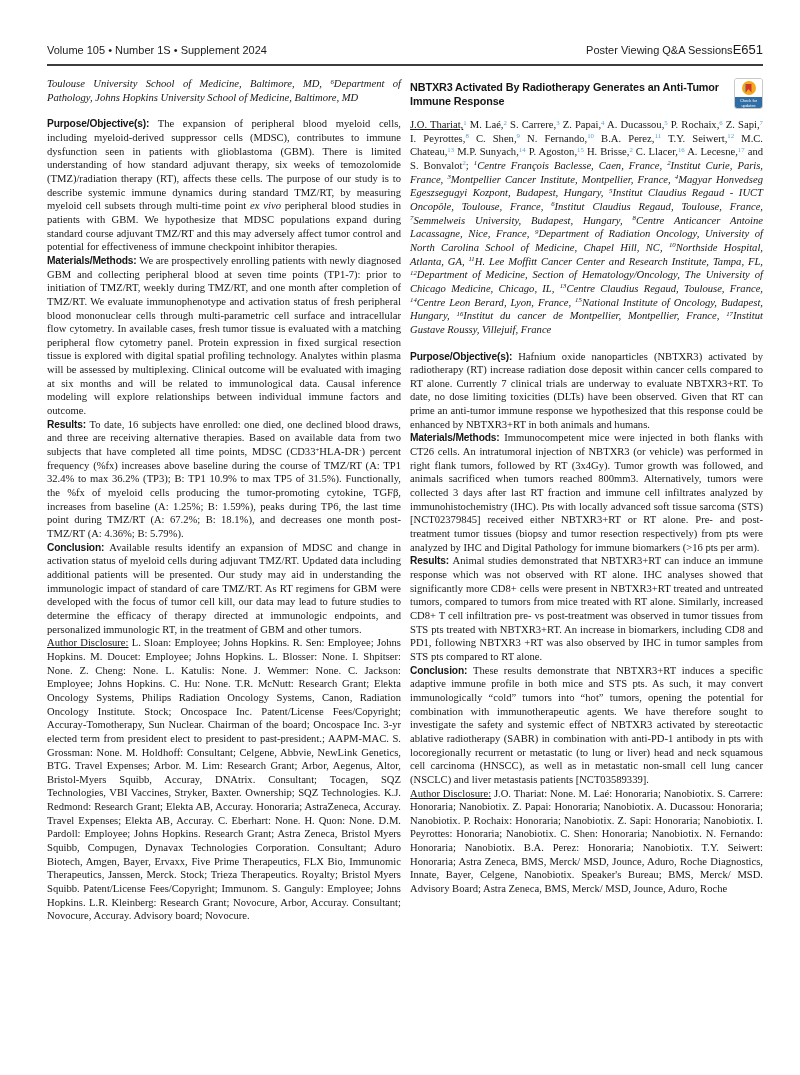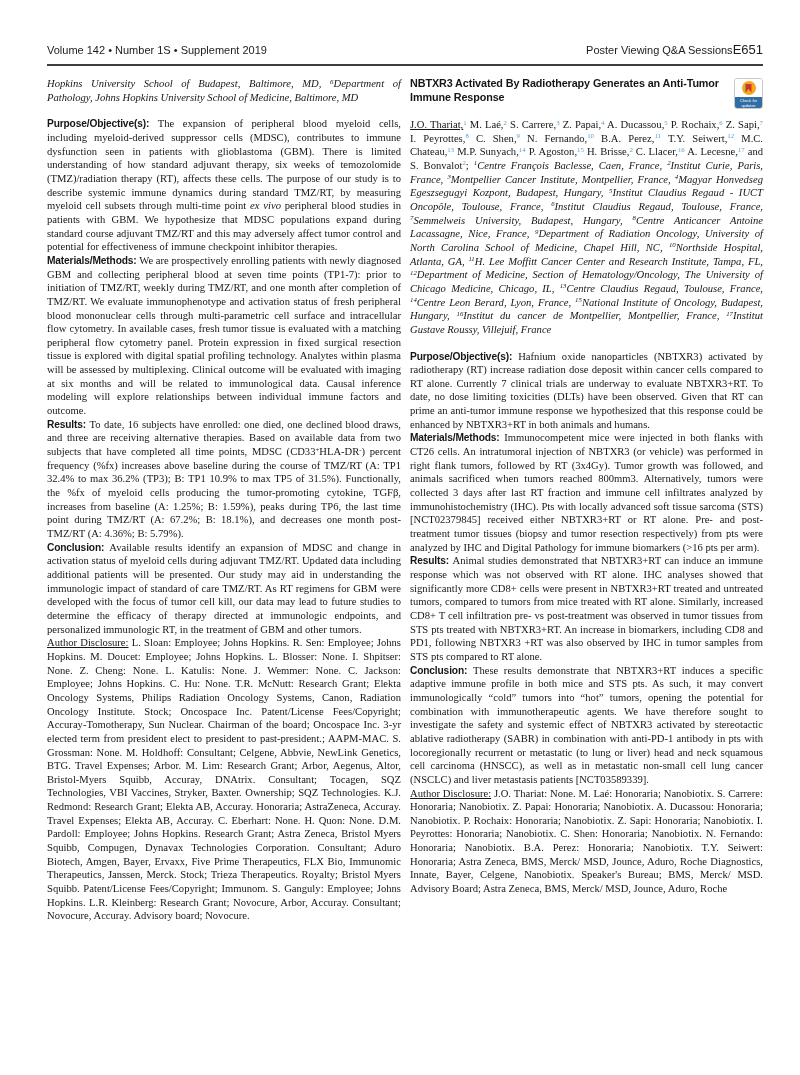--- a/index.html
+++ b/index.html
@@ -17,44 +17,44 @@
   .space-before{margin-top:13px;}
   .s-n{}
   .s-i{font-style:italic;}
   .s-b{font-weight:normal;}
   .s-u{text-decoration:underline;}
   .s-h{font-family:"Liberation Sans",sans-serif;font-weight:700;font-size:10.2px;letter-spacing:-0.15px;}
   .s-sup,.s-isup,.s-bsup{font-size:6.8px;line-height:0;position:relative;top:-3.5px;}
   .s-isup{font-style:italic;}
   .s-bsup{color:#5b9ec9;}
   .abs-number{font-family:"Liberation Sans",sans-serif;font-weight:700;font-size:15px;letter-spacing:-0.2px;margin:0 0 7px 0;}
-  .title-row{display:flex;justify-content:space-between;align-items:flex-start;gap:10px;margin-bottom:9px;}
+  .title-row{display:flex;justify-content:space-between;align-items:flex-end;gap:10px;margin-bottom:9px;}
   .abs-title{font-family:"Liberation Sans",sans-serif;font-weight:700;font-size:10.8px;line-height:13.8px;letter-spacing:-0.1px;}
   .crossmark{width:27px;height:29px;border:1px solid #c9c9c9;border-radius:3px;overflow:hidden;flex:0 0 auto;margin-top:1px;background:#fff;}
   .cm-top{height:18px;display:flex;align-items:center;justify-content:center;background:#fff;}
   .cm-circle{width:14px;height:14px;border-radius:50%;background:#f5a81c;display:flex;align-items:center;justify-content:center;}
   .cm-bookmark{width:6px;height:9px;background:#d0342c;clip-path:polygon(0 0,100% 0,100% 100%,50% 62%,0 100%);
                box-shadow:-1.5px 0 0 #2d6ca2;}
   .cm-label{height:11px;background:#2f6da4;color:#fff;font-family:"Liberation Sans",sans-serif;
             font-size:4px;line-height:5px;text-align:center;padding-top:0.5px;}
 </style>
 </head>
 <body>
 
 <div>
   <div class="header">
-    <span>Volume 142 • Number 1S • Supplement 2019</span>
+    <span>Volume 105 • Number 1S • Supplement 2024</span>
     <span class="header-right">
       <span>Poster Viewing Q&amp;A Sessions</span>
       <span class="pageno">E651</span>
     </span>
   </div>
 
   <div class="col col-left" id="left-col">
-      <p class="para"><span class="s-i">Hopkins University School of Budapest, Baltimore, MD, </span><span class="s-isup">6</span><span class="s-i">Department of Pathology, Johns Hopkins University School of Medicine, Baltimore, MD</span></p>
+      <p class="para"><span class="s-i">Toulouse University School of Medicine, Baltimore, MD, </span><span class="s-isup">6</span><span class="s-i">Department of Pathology, Johns Hopkins University School of Medicine, Baltimore, MD</span></p>
       <p class="para space-before"><span class="s-h">Purpose/Objective(s): </span><span class="s-n">The expansion of peripheral blood myeloid cells, including myeloid-derived suppressor cells (MDSC), contributes to immune dysfunction seen in patients with glioblastoma (GBM). There is limited understanding of how standard adjuvant therapy, six weeks of temozolomide (TMZ)/radiation therapy (RT), affects these cells. The purpose of our study is to describe systemic immune dynamics during standard TMZ/RT, by measuring myeloid cell subsets through multi-time point </span><span class="s-i">ex vivo</span><span class="s-n"> peripheral blood studies in patients with GBM. We hypothesize that MDSC populations expand during standard course adjuvant TMZ/RT and this may adversely affect tumor control and potential for effectiveness of immune checkpoint inhibitor therapies.</span></p>
       <p class="para"><span class="s-h">Materials/Methods: </span><span class="s-n">We are prospectively enrolling patients with newly diagnosed GBM and collecting peripheral blood at seven time points (TP1-7): prior to initiation of TMZ/RT, weekly during TMZ/RT, and one month after completion of TMZ/RT. We evaluate immunophenotype and activation status of fresh peripheral blood mononuclear cells through multi-parametric cell surface and intracellular flow cytometry. In available cases, fresh tumor tissue is evaluated with a matching peripheral flow cytometry panel. Protein expression in fixed surgical resection tissue is explored with digital spatial profiling technology. Analytes within plasma will be assessed by multiplexing. Clinical outcome will be evaluated with imaging at six months and will be related to immunological data. Causal inference modeling will explore relationships between individual immune factors and outcome.</span></p>
       <p class="para"><span class="s-h">Results: </span><span class="s-n">To date, 16 subjects have enrolled: one died, one declined blood draws, and three are receiving alternative therapies. Based on available data from two subjects that have completed all time points, MDSC (CD33</span><span class="s-sup">+</span><span class="s-n">HLA-DR</span><span class="s-sup">-</span><span class="s-n">) percent frequency (%fx) increases above baseline during the course of TMZ/RT (A: TP1 32.4% to max 36.2% (TP3); B: TP1 10.9% to max TP5 of 31.5%). Functionally, the %fx of myeloid cells producing the tumor-promoting cytokine, TGFβ, increases from baseline (A: 1.25%; B: 1.59%), peaks during TP6, the last time point during TMZ/RT (A: 67.2%; B: 18.1%), and decreases one month post-TMZ/RT (A: 4.36%; B: 5.79%).</span></p>
       <p class="para"><span class="s-h">Conclusion: </span><span class="s-n">Available results identify an expansion of MDSC and change in activation status of myeloid cells during adjuvant TMZ/RT. Updated data including additional patients will be presented. Our study may aid in understanding the immunologic impact of standard of care TMZ/RT. As RT regimens for GBM were developed with the focus of tumor cell kill, our data may lead to future studies to determine the efficacy of therapy directed at immunologic endpoints, and personalized immunologic RT, in the treatment of GBM and other tumors.</span></p>
       <p class="para"><span class="s-u">Author Disclosure:</span><span class="s-n"> </span><span class="s-b">L. Sloan</span><span class="s-n">: Employee; Johns Hopkins. </span><span class="s-b">R. Sen</span><span class="s-n">: Employee; Johns Hopkins. </span><span class="s-b">M. Doucet</span><span class="s-n">: Employee; Johns Hopkins. </span><span class="s-b">L. Blosser</span><span class="s-n">: None. </span><span class="s-b">I. Shpitser</span><span class="s-n">: None. </span><span class="s-b">Z. Cheng</span><span class="s-n">: None. </span><span class="s-b">L. Katulis</span><span class="s-n">: None. </span><span class="s-b">J. Wemmer</span><span class="s-n">: None. </span><span class="s-b">C. Jackson</span><span class="s-n">: Employee; Johns Hopkins. </span><span class="s-b">C. Hu</span><span class="s-n">: None. </span><span class="s-b">T.R. McNutt</span><span class="s-n">: Research Grant; Elekta Oncology Systems, Philips Radiation Oncology Systems, Canon, Radiation Oncology Institute. Stock; Oncospace Inc. Patent/License Fees/Copyright; Accuray-Tomotherapy, Sun Nuclear. Chairman of the board; Oncospace Inc. 3-yr elected term from president elect to president to past-president.; AAPM-MAC. </span><span class="s-b">S. Grossman</span><span class="s-n">: None. </span><span class="s-b">M. Holdhoff</span><span class="s-n">: Consultant; Celgene, Abbvie, NewLink Genetics, BTG. Travel Expenses; Arbor. </span><span class="s-b">M. Lim</span><span class="s-n">: Research Grant; Arbor, Aegenus, Altor, Bristol-Myers Squibb, Accuray, DNAtrix. Consultant; Tocagen, SQZ Technologies, VBI Vaccines, Stryker, Baxter. Ownership; SQZ Technologies. </span><span class="s-b">K.J. Redmond</span><span class="s-n">: Research Grant; Elekta AB, Accuray. Honoraria; AstraZeneca, Accuray. Travel Expenses; Elekta AB, Accuray. </span><span class="s-b">C. Eberhart</span><span class="s-n">: None. </span><span class="s-b">H. Quon</span><span class="s-n">: None. </span><span class="s-b">D.M. Pardoll</span><span class="s-n">: Employee; Johns Hopkins. Research Grant; Astra Zeneca, Bristol Myers Squibb, Compugen, Dynavax Technologies Corporation. Consultant; Aduro Biotech, Amgen, Bayer, Ervaxx, Five Prime Therapeutics, FLX Bio, Immunomic Therapeutics, Janssen, Merck. Stock; Trieza Therapeutics. Royalty; Bristol Myers Squibb. Patent/License Fees/Copyright; Immunom. </span><span class="s-b">S. Ganguly</span><span class="s-n">: Employee; Johns Hopkins. </span><span class="s-b">L.R. Kleinberg</span><span class="s-n">: Research Grant; Novocure, Arbor, Accuray. Consultant; Novocure, Accuray. Advisory board; Novocure.</span></p>
     </div>
 
   <div class="col col-right">
     <div class="title-row">
       <div class="abs-title">NBTXR3 Activated By Radiotherapy Generates an Anti-Tumor Immune Response</div>

